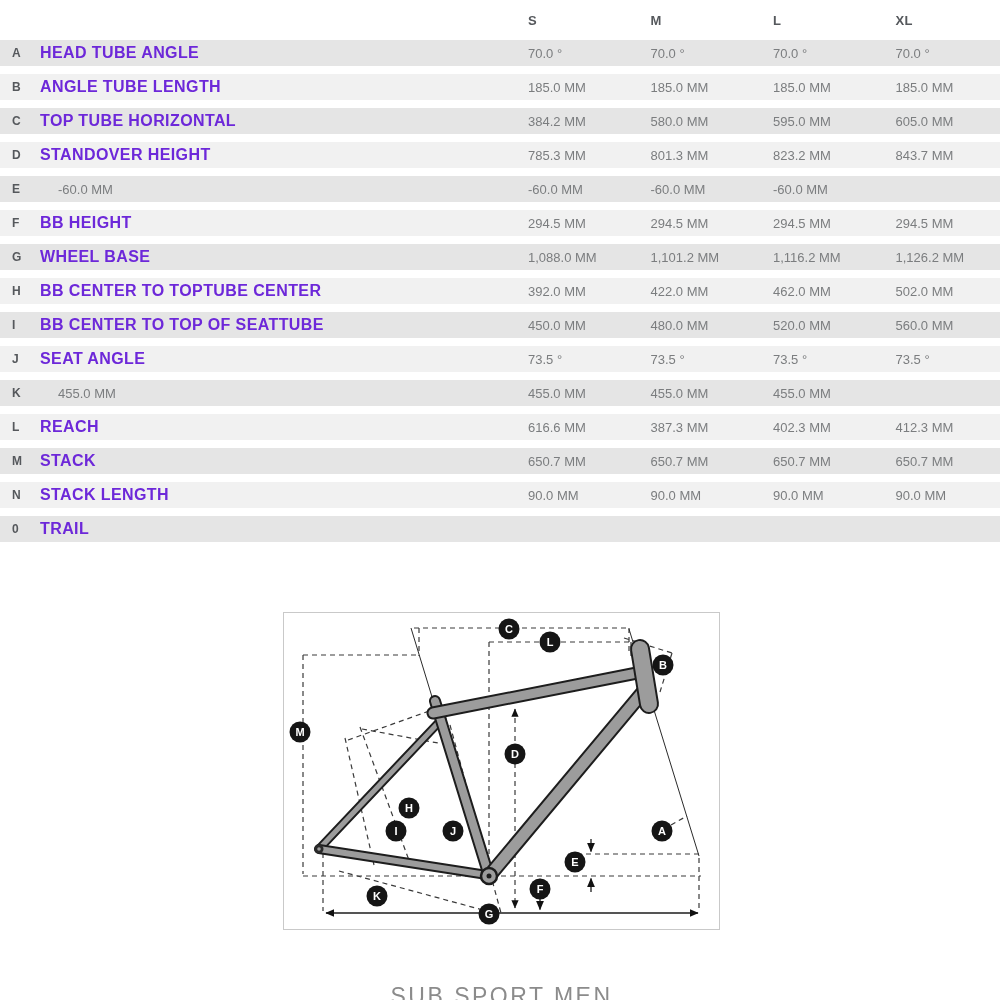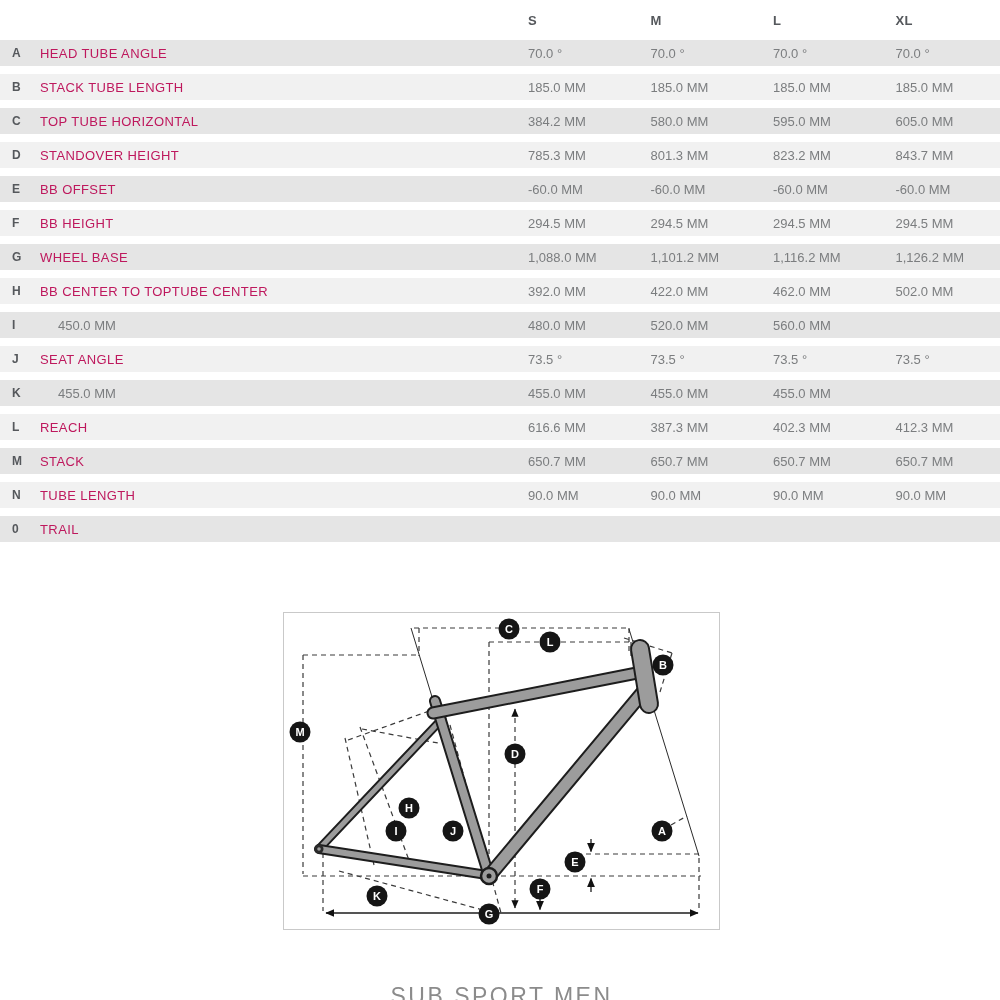--- a/index.html
+++ b/index.html
@@ -9,21 +9,21 @@
 
   
   .geo-table { position:absolute; top:0; left:0; width:1000px; }
   .geo-grid { display:grid; grid-template-columns:40px 470px repeat(4, 1fr); align-items:center; }
   .geo-header { height:40px; }
   .hcell { font-size:13px; font-weight:bold; color:#55585c; padding-left:18px; letter-spacing:.3px; }
   .geo-row { height:26px; margin-bottom:8px; }
   .geo-row.odd  { background:#e5e5e5; }
   .geo-row.even { background:#f1f1f1; }
   .cell-key   { font-size:12px; font-weight:bold; color:#55585c; padding-left:12px; }
-  .cell-label { font-size:13px; font-weight:normal; color:#be185d; letter-spacing:.4px; }
+  .cell-label { font-size:16px; font-weight:bold; color:#6d28d9; letter-spacing:.4px; }
   .cell-value { font-size:13px; color:#7b7d7f; padding-left:18px; white-space:nowrap; }
 
   
   .diagram-box { position:absolute; left:283px; top:612px; width:437px; height:318px;
                  border:1px solid #c9c9c9; background:#fff; }
   .diagram-caption { position:absolute; left:283px; top:983px; width:437px;
                      text-align:center; font-size:23px; color:#8b8b8b; letter-spacing:2.5px; }
   svg text.badge-letter { font-family:"Liberation Sans", sans-serif; font-size:11px; font-weight:bold; fill:#fff; }
   .dash { stroke:#3a3a3a; stroke-width:1.2; stroke-dasharray:5 4; fill:none; }
   .thin { stroke:#2a2a2a; stroke-width:1; fill:none; }
@@ -51,21 +51,21 @@
     <div class="geo-grid geo-row odd">
           <div class="cell-key">A</div>
           <div class="cell-label">HEAD TUBE ANGLE</div>
           <div class="cell-value">70.0 °</div>
           <div class="cell-value">70.0 °</div>
           <div class="cell-value">70.0 °</div>
           <div class="cell-value">70.0 °</div>
         </div>
         <div class="geo-grid geo-row even">
           <div class="cell-key">B</div>
-          <div class="cell-label">STACK TUBE LENGTH</div>
+          <div class="cell-label">ANGLE TUBE LENGTH</div>
           <div class="cell-value">185.0 MM</div>
           <div class="cell-value">185.0 MM</div>
           <div class="cell-value">185.0 MM</div>
           <div class="cell-value">185.0 MM</div>
         </div>
         <div class="geo-grid geo-row odd">
           <div class="cell-key">C</div>
           <div class="cell-label">TOP TUBE HORIZONTAL</div>
           <div class="cell-value">384.2 MM</div>
           <div class="cell-value">580.0 MM</div>
@@ -75,21 +75,20 @@
         <div class="geo-grid geo-row even">
           <div class="cell-key">D</div>
           <div class="cell-label">STANDOVER HEIGHT</div>
           <div class="cell-value">785.3 MM</div>
           <div class="cell-value">801.3 MM</div>
           <div class="cell-value">823.2 MM</div>
           <div class="cell-value">843.7 MM</div>
         </div>
         <div class="geo-grid geo-row odd">
           <div class="cell-key">E</div>
-          <div class="cell-label">BB OFFSET</div>
           <div class="cell-value">-60.0 MM</div>
           <div class="cell-value">-60.0 MM</div>
           <div class="cell-value">-60.0 MM</div>
           <div class="cell-value">-60.0 MM</div>
         </div>
         <div class="geo-grid geo-row even">
           <div class="cell-key">F</div>
           <div class="cell-label">BB HEIGHT</div>
           <div class="cell-value">294.5 MM</div>
           <div class="cell-value">294.5 MM</div>
@@ -107,20 +106,21 @@
         <div class="geo-grid geo-row even">
           <div class="cell-key">H</div>
           <div class="cell-label">BB CENTER TO TOPTUBE CENTER</div>
           <div class="cell-value">392.0 MM</div>
           <div class="cell-value">422.0 MM</div>
           <div class="cell-value">462.0 MM</div>
           <div class="cell-value">502.0 MM</div>
         </div>
         <div class="geo-grid geo-row odd">
           <div class="cell-key">I</div>
+          <div class="cell-label">BB CENTER TO TOP OF SEATTUBE</div>
           <div class="cell-value">450.0 MM</div>
           <div class="cell-value">480.0 MM</div>
           <div class="cell-value">520.0 MM</div>
           <div class="cell-value">560.0 MM</div>
         </div>
         <div class="geo-grid geo-row even">
           <div class="cell-key">J</div>
           <div class="cell-label">SEAT ANGLE</div>
           <div class="cell-value">73.5 °</div>
           <div class="cell-value">73.5 °</div>
@@ -145,21 +145,21 @@
         <div class="geo-grid geo-row odd">
           <div class="cell-key">M</div>
           <div class="cell-label">STACK</div>
           <div class="cell-value">650.7 MM</div>
           <div class="cell-value">650.7 MM</div>
           <div class="cell-value">650.7 MM</div>
           <div class="cell-value">650.7 MM</div>
         </div>
         <div class="geo-grid geo-row even">
           <div class="cell-key">N</div>
-          <div class="cell-label">TUBE LENGTH</div>
+          <div class="cell-label">STACK LENGTH</div>
           <div class="cell-value">90.0 MM</div>
           <div class="cell-value">90.0 MM</div>
           <div class="cell-value">90.0 MM</div>
           <div class="cell-value">90.0 MM</div>
         </div>
         <div class="geo-grid geo-row odd">
           <div class="cell-key">0</div>
           <div class="cell-label">TRAIL</div>
           <div class="cell-value"></div>
           <div class="cell-value"></div>

